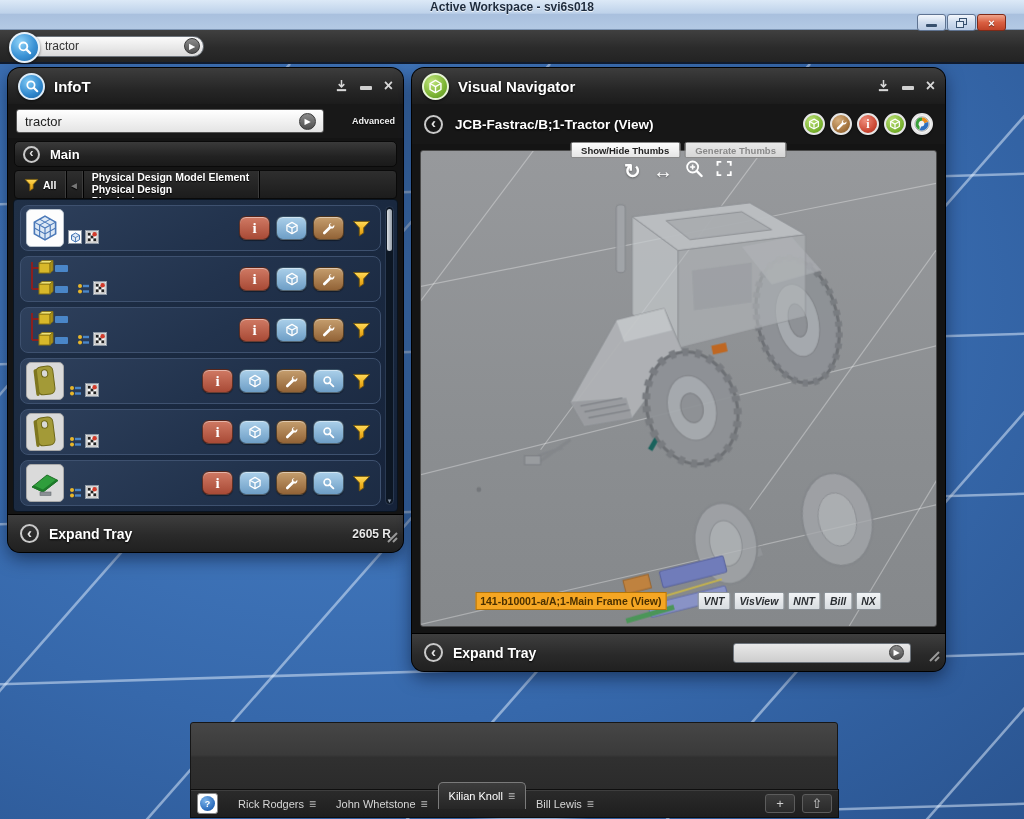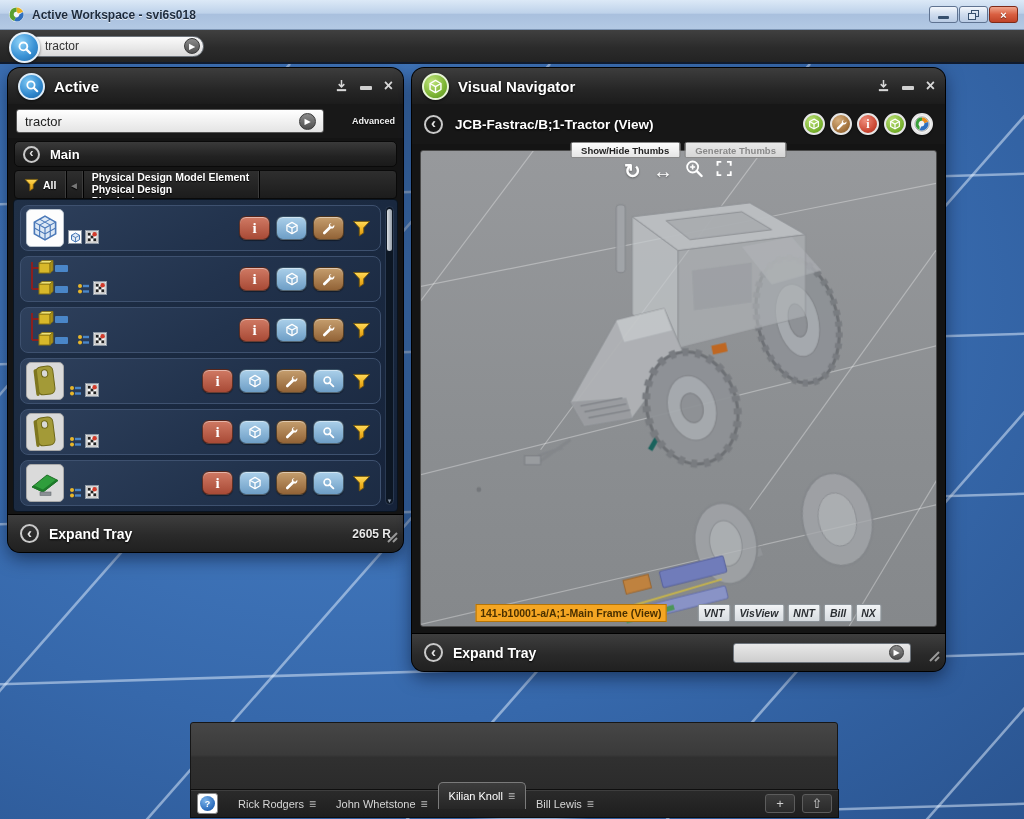--- a/index.html
+++ b/index.html
@@ -2,21 +2,21 @@
 <html><head>
 <meta charset="utf-8">
 <style>
   * { margin:0; padding:0; box-sizing:border-box; }
   html,body { width:1024px; height:819px; overflow:hidden; font-family:"Liberation Sans", sans-serif; }
   body { position:relative; background:#2a5591; }
 
   
   .titlebar { position:absolute; left:0; top:0; width:1024px; height:30px;
     background:linear-gradient(#dce9f7,#bed2ea 45%,#a9c0de 50%,#b3c9e4);
-    border-bottom:1px solid #7e96b5; display:flex; align-items:center; padding:0 6px; z-index:50; }
+    border-bottom:1px solid #7e96b5; display:flex; align-items:center; padding:0 18px; z-index:50;flex-direction:column; }
   .titlebar .t-icon { width:17px; height:17px; margin:0 7px 0 2px; }
   .titlebar .t-text { font-size:12px; font-weight:bold; color:#1c2a3c; text-shadow:0 1px 0 rgba(255,255,255,.7); }
   .winbtns { margin-left:auto; display:flex; gap:1px; }
   .winbtn { width:29px; height:17px; border:1px solid #5f7391; border-radius:3px;
     background:linear-gradient(#f3f7fc,#cfdcee 50%,#b9cbe4); display:flex; align-items:center; justify-content:center; }
   .winbtn.close { background:linear-gradient(#f0a58c,#d95f41 50%,#c04328); border-color:#7e2a18; color:#fff;
     font-size:11px; font-weight:bold; text-shadow:0 1px 1px rgba(0,0,0,.5); }
   .winbtn .minbar { width:11px; height:3px; background:#37506e; border-radius:1px; margin-top:6px; }
   .winbtn .restore { position:relative; width:11px; height:10px; }
   .winbtn .restore i { position:absolute; width:8px; height:7px; border:1px solid #37506e; background:transparent; }
@@ -121,21 +121,21 @@
   .sball.white { background:#f4f4f4; }
   .thumb-btns { position:absolute; top:74px; left:50%; transform:translateX(-50%); display:flex; gap:4px; z-index:6; }
   .tbtn { height:16px; padding:0 10px; font-size:9.5px; font-weight:bold; display:flex; align-items:center;
     border:1px solid #8a8a8a; border-radius:2px; background:linear-gradient(#fdfdfd,#e6e6e6); color:#222; }
   .tbtn.disabled { background:linear-gradient(#e9e9e9,#d6d6d6); color:#8a8a8a; }
   .viewport { position:absolute; left:8px; right:8px; top:82px; bottom:44px; border-radius:3px;
     background:linear-gradient(#97999c,#8b8e91 60%,#85888b); border:1px solid #4a4a4a; overflow:hidden; }
   .vp-toolbar { position:absolute; top:8px; left:50%; transform:translateX(-50%); display:flex; gap:12px;
     align-items:center; z-index:5; color:#fff; }
   .vp-glyph { font-size:20px; font-weight:bold; line-height:1; text-shadow:0 1px 2px rgba(0,0,0,.35); }
-  .vp-bottom { position:absolute; bottom:4px; left:50%; transform:translateX(-50%); display:flex; align-items:flex-start; z-index:5;gap:28px; }
+  .vp-bottom { position:absolute; bottom:16px; left:50%; transform:translateX(-50%); display:flex; align-items:flex-start; z-index:5;gap:28px; }
   .sel-label { background:#f5a623; color:#4a3000; font-size:10.5px; font-weight:bold; padding:2px 4px;
     border:1px solid #b47408; white-space:nowrap; }
   .vtab { margin-left:3px; background:linear-gradient(#f2f4f6,#d7dce0); border:1px solid #8d949a; border-radius:2px;
     color:#2b2f33; font-size:10.5px; font-weight:bold; padding:2px 5px; }
   .vn-tray-input { margin-left:auto; margin-right:22px; width:178px; height:20px; border-radius:3px;
     border:1px solid #6d747c; background:linear-gradient(#e9e9e9,#cdcdcd); display:flex; align-items:center; padding:0 3px; }
   .vn-tray-input .playbtn { margin-left:auto; width:15px; height:15px; }
 
   
   .dock-panel { position:absolute; left:190px; top:722px; width:648px; height:68px; z-index:8;
@@ -230,21 +230,21 @@
 </div>
 
 <div class="panel" id="search-panel">
   <div class="p-header">
     <div class="ball blue">
       <svg width="14" height="14" viewBox="0 0 16 16">
           <circle cx="6.8" cy="6.8" r="4.2" fill="none" stroke="#fff" stroke-width="2"></circle>
           <line x1="10" y1="10" x2="14" y2="14" stroke="#fff" stroke-width="2.4" stroke-linecap="round"></line>
         </svg>
     </div>
-    <span class="p-title">Active</span>
+    <span class="p-title">InfoT</span>
     <div class="p-hicons">
       <span class="hicon">
         <svg width="13" height="13" viewBox="0 0 14 14">
             <path d="M7 1v7M4 5.5 7 8.5l3-3" fill="none" stroke="#d8d8d8" stroke-width="1.6"></path>
             <path d="M2 12h10" stroke="#d8d8d8" stroke-width="2.2"></path>
           </svg>
       </span>
       <span class="hicon">
           <span class="minbar2"></span>
         </span>

